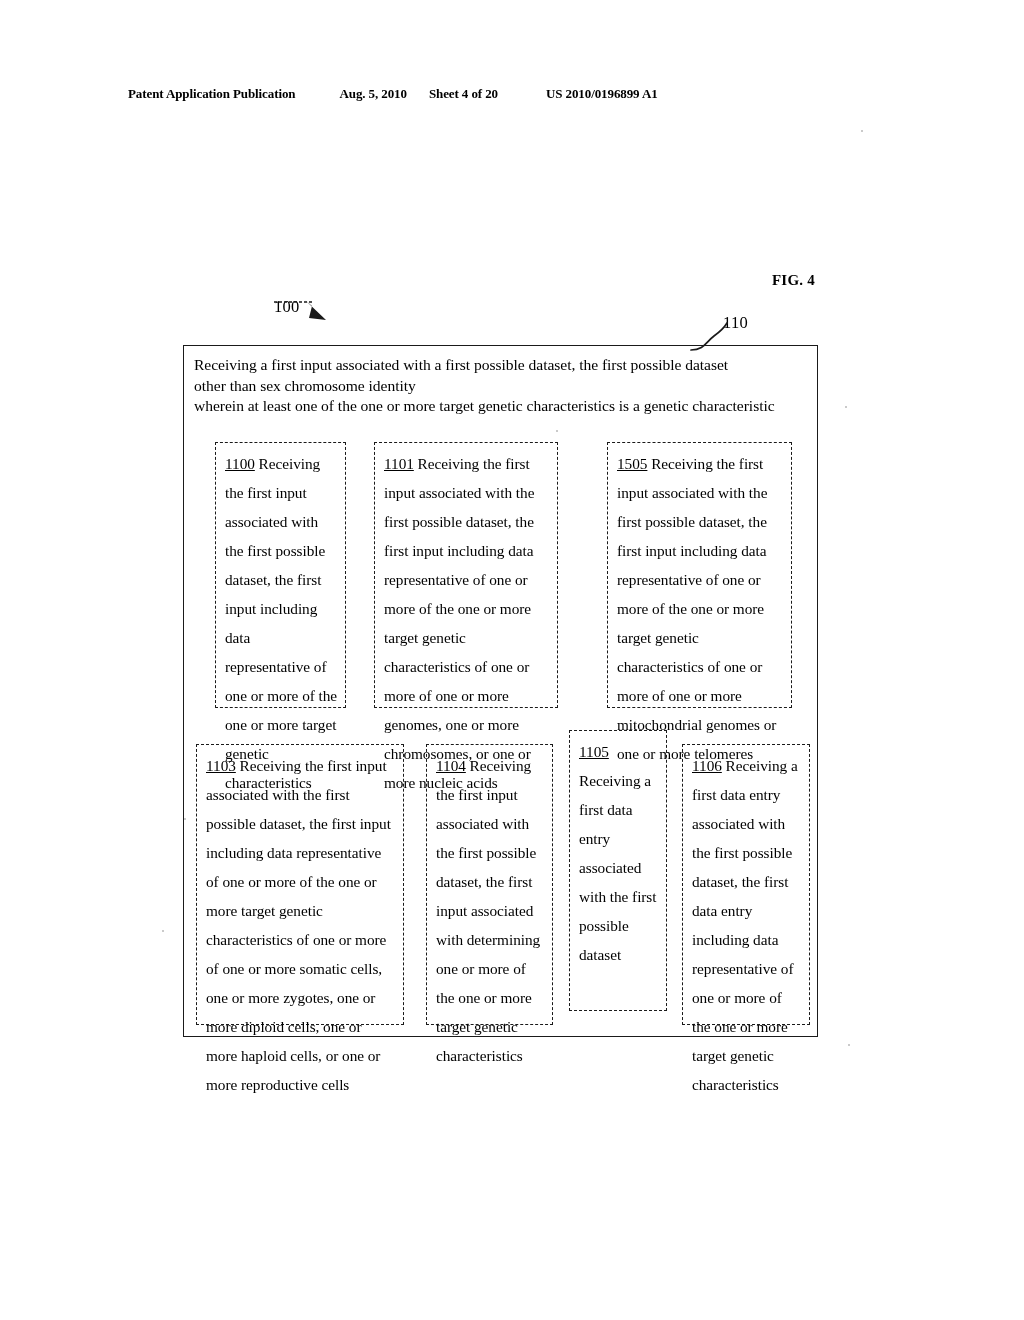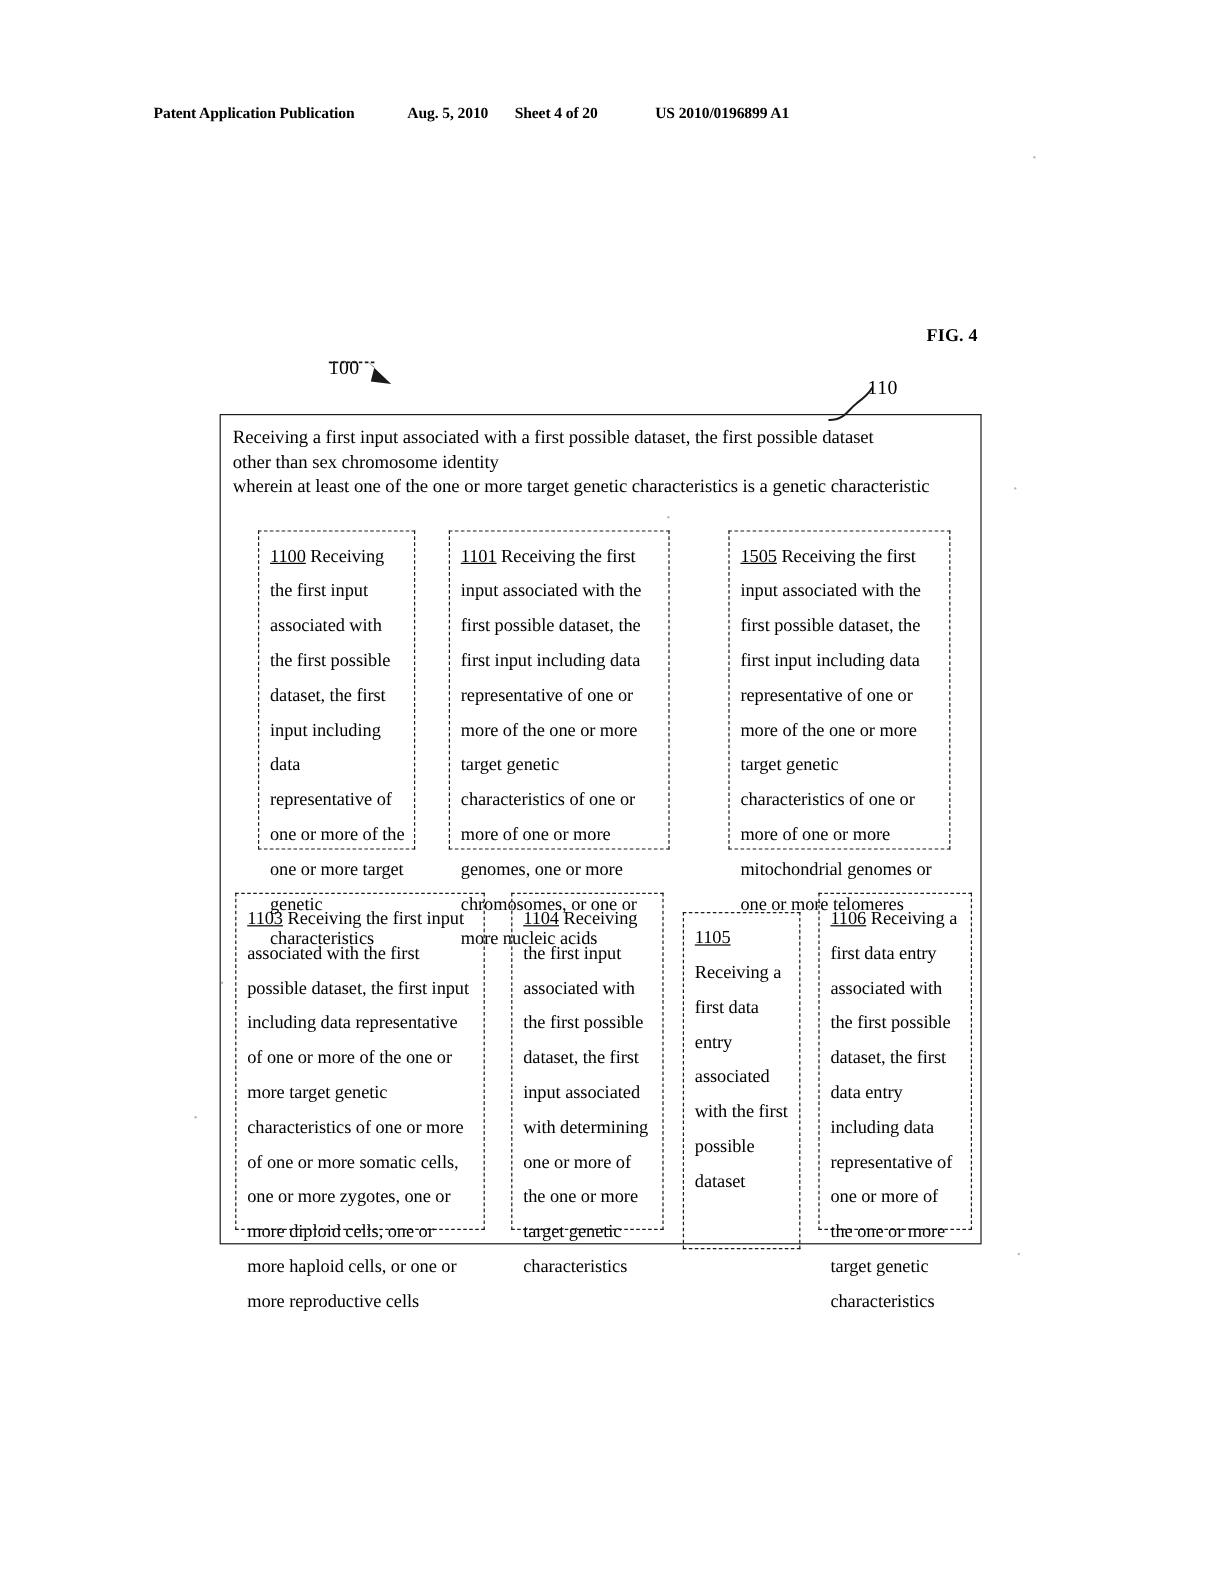--- a/index.html
+++ b/index.html
@@ -124,21 +124,21 @@
   }
 
   
   #box-1100 { left: 31px;  top: 96px;  width: 131px; height: 266px; }
   #box-1101 { left: 190px; top: 96px;  width: 184px; height: 266px; }
   #box-1102 { left: 423px; top: 96px;  width: 185px; height: 266px; }
 
   
   #box-1103 { left: 12px;  top: 398px; width: 208px; height: 281px; }
   #box-1104 { left: 242px; top: 398px; width: 127px; height: 281px; }
-  #box-1105 { left: 385px; top: 414px; width: 98px;  height: 281px; }
+  #box-1105 { left: 385px; top: 384px; width: 98px;  height: 281px; }
   #box-1106 { left: 498px; top: 398px; width: 128px; height: 281px; }
 
   
   .speck {
     position: absolute;
     background: #b9b9b9;
     border-radius: 50%;
   }
 </style>
 </head>

